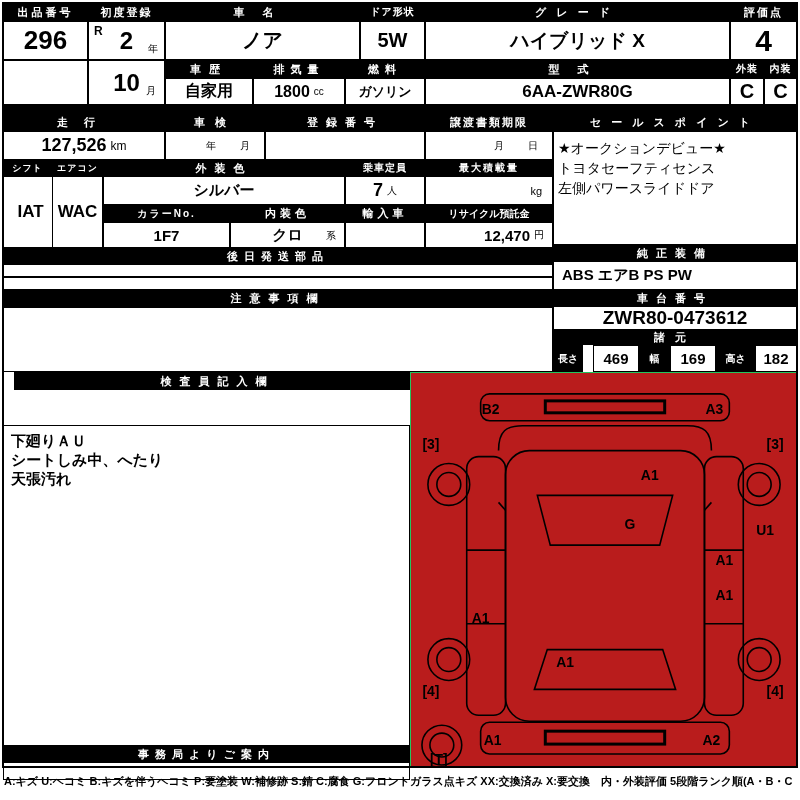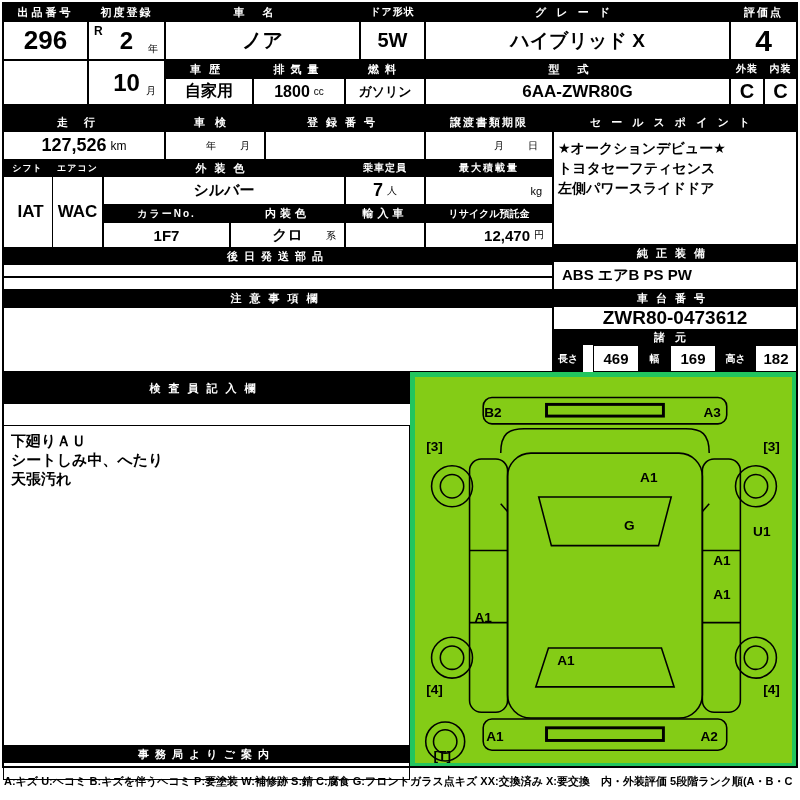--- a/index.html
+++ b/index.html
@@ -9,23 +9,23 @@
   .hd { position:absolute; background:#000; color:#fff; display:flex; align-items:center;
         justify-content:center; font-size:11px; font-weight:bold; white-space:nowrap; overflow:hidden; }
   .cell { position:absolute; background:#fff; border:1px solid #000; display:flex; align-items:center;
         justify-content:center; font-weight:bold; white-space:nowrap; overflow:hidden; }
   .cell .unit { font-size:10px; font-weight:normal; margin-left:4px;text-align:right; }
   .norm { font-weight:normal; }
   .bar { position:absolute; background:#000; }
   .frame { position:absolute; border:2px solid #000; pointer-events:none; }
   .lines { display:block;margin-top:35px; }
   .lines div { line-height:19px; font-weight:bold; font-size:15px; }
-  .sales div { line-height:20px; font-weight:bold; font-size:14px; }
+  .sales div { line-height:20px; font-weight:normal; font-size:14px; }
   .diagram { position:absolute; left:410px; top:372px; width:387px; height:396px;
-             border:5px solid #22c55e; background:#84cc16; }
+             border:1px solid #22c55e; background:#b91c1c; }
   .diagram svg { width:100%; height:100%; }
   .outline { fill:none; stroke:#000; stroke-width:1.6; }
   .markers text { font-weight:bold; font-size:14px; fill:#000;
                   font-family:"Liberation Sans","DejaVu Sans",sans-serif; }
   .legend { position:absolute; left:4px; top:774px; width:792px; font-size:11px; font-weight:bold;
             white-space:nowrap; overflow:hidden; }
 </style>
 </head>
 <body>
 
@@ -161,21 +161,21 @@
     <span class="unit">円</span>
   </div>
 
   <div class="hd" style="left:3px;top:248px;width:550px;height:16px;letter-spacing:6px">後日発送部品</div>
   <div class="cell" style="left:3px;top:264px;width:550px;height:13px"></div>
   <div class="cell" style="left:3px;top:277px;width:550px;height:13px"></div>
 
   <div class="hd" style="left:3px;top:290px;width:550px;height:17px;letter-spacing:8px">注意事項欄</div>
   <div class="cell" style="left:3px;top:307px;width:550px;height:65px"></div>
 
-  <div class="hd" style="left:3px;top:372px;width:407px;height:32px;letter-spacing:8px">検査員記入欄</div>
+  <div class="hd" style="left:14px;top:372px;width:407px;height:18px;letter-spacing:8px">検査員記入欄</div>
   <div class="cell lines" style="left:3px;top:390px;width:407px;height:355px;align-items:flex-start;justify-content:flex-start;padding:5px 7px">
     <div>
       <div>下廻りＡＵ</div>
       <div>シートしみ中、へたり</div>
       <div>天張汚れ</div>
     </div>
   </div>
   <div class="hd" style="left:3px;top:745px;width:407px;height:18px;letter-spacing:6px">事務局よりご案内</div>
   <div class="cell" style="left:3px;top:763px;width:407px;height:5px;border-top:none"></div>
 

